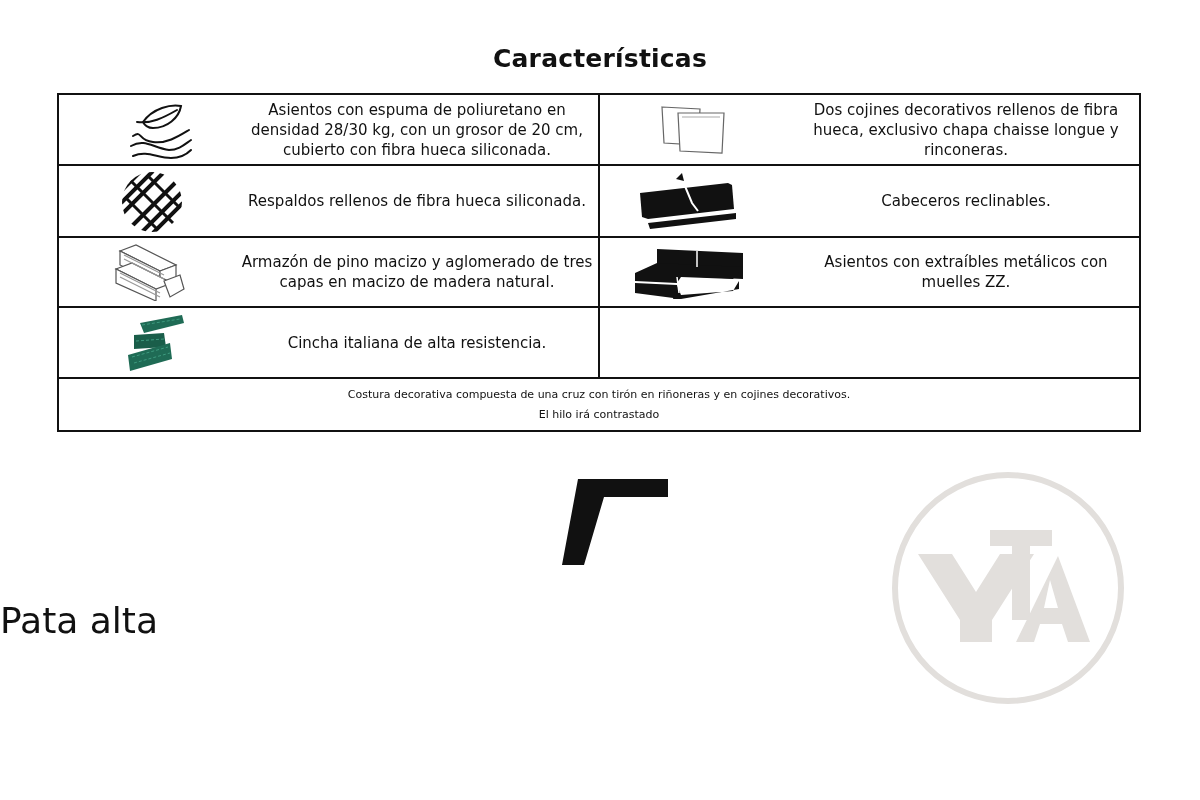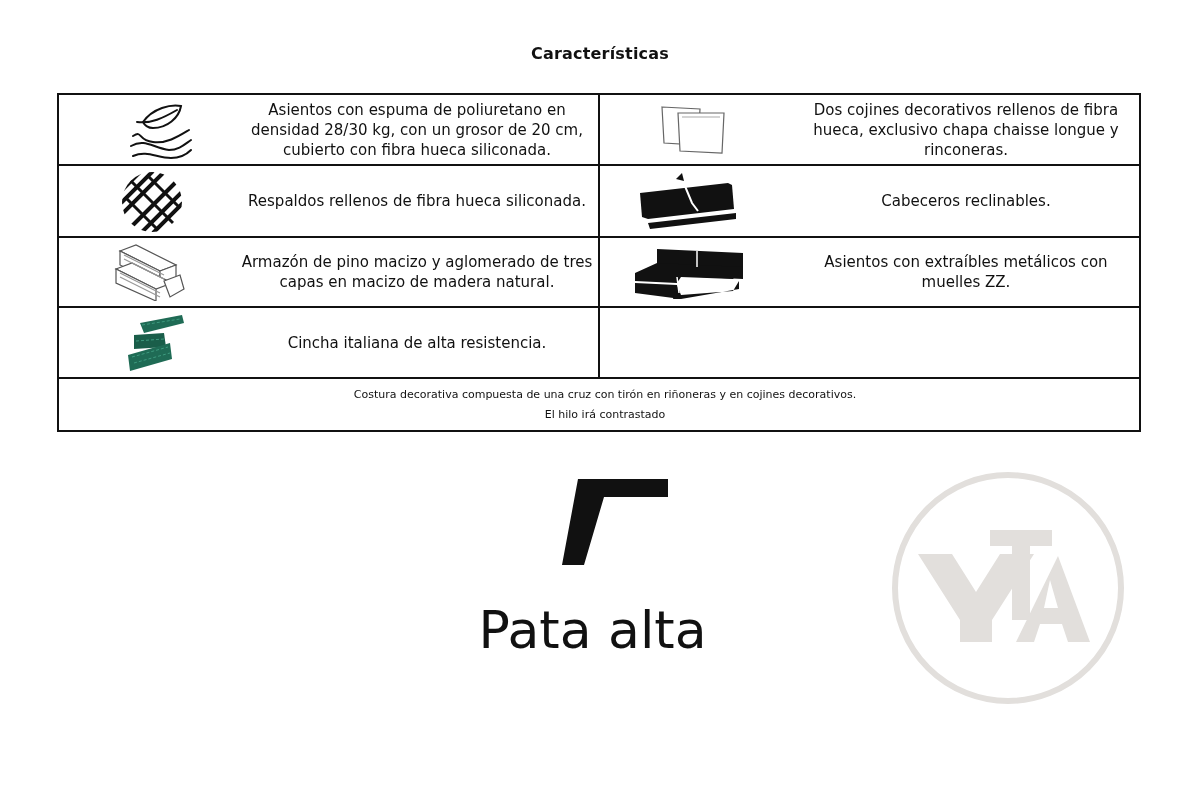--- a/index.html
+++ b/index.html
@@ -1,30 +1,30 @@
 <!DOCTYPE html>
 <html><head>
   <meta charset="utf-8">
   <style>
     html, body { margin:0; padding:0; background:#ffffff; }
     body { width:1200px; height:800px; position:relative; overflow:hidden;
            font-family:"DejaVu Sans", sans-serif; color:#111; }
     .title { position:absolute; left:0; width:1200px; top:44px; text-align:center;
-             font-size:16px; font-weight:bold; letter-spacing:0.2px; }
+             font-size:25px; font-weight:bold; letter-spacing:0.2px; }
     .tbl { position:absolute; left:57px; top:93px; width:1084px; height:339px;
            border:2px solid #111; box-sizing:border-box; }
     .hline { position:absolute; left:0; right:0; height:2px; background:#111; }
     .vline { position:absolute; width:2px; background:#111; }
-    .cell { position:absolute; display:flex; align-items:center;padding-left:12px; }
+    .cell { position:absolute; display:flex; align-items:center; }
     .cell .icon { position:absolute; display:flex; align-items:center; justify-content:center; }
     .cell .txt { position:absolute; text-align:center; font-size:15px; line-height:20px; }
     .txt b { font-weight:normal; }
     .footer-txt { position:absolute; left:0; right:0; text-align:center; font-size:11px; line-height:20px; }
     .leg { position:absolute; left:560px; top:477px; }
-    .leg-label { position:absolute; left:0; width:1185px; top:600px; text-align:center; font-size:52px; }
+    .leg-label { position:absolute; left:0; width:1185px; top:600px; font-size:36px; }
     .logo { position:absolute; left:890px; top:470px; width:236px; height:236px; }
   </style>
 </head>
 <body>
 
 <div class="title">Características</div>
 
 <div class="tbl">
 
   <div class="hline" style="top:69px"></div>

